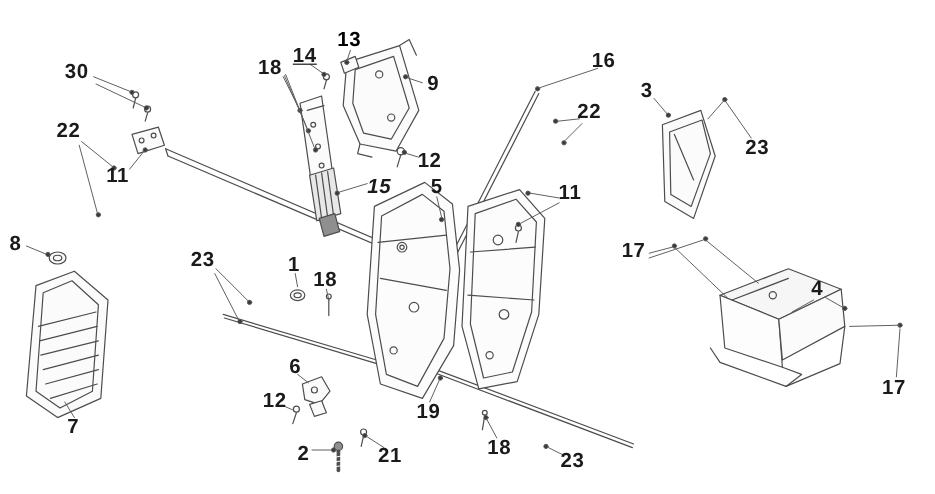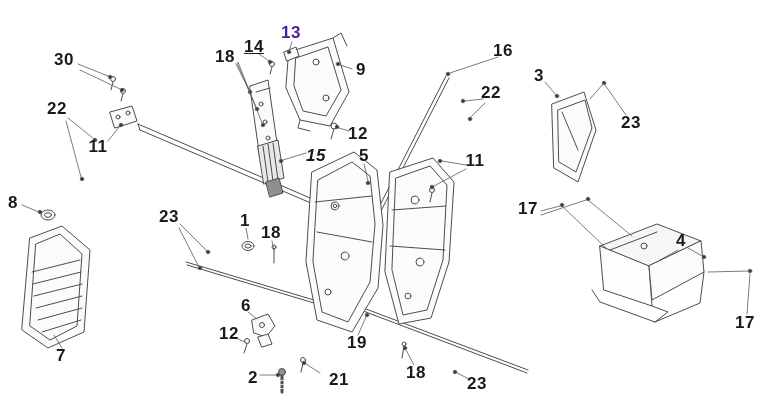--- a/index.html
+++ b/index.html
@@ -310,21 +310,21 @@
       <path d="M414 365 L406 350" fill="none"></path>
         <circle cx="405" cy="348" r="1.8"></circle>
 
       <path d="M469 379 L457 373" fill="none"></path>
         <circle cx="455" cy="372" r="1.8"></circle>
     </g>
   </svg>
 
   <div id="labels-layer">
       <span class="part-label" style="left: 64px; top: 60px; color: rgb(26, 26, 26);">30</span>
-      <span class="part-label" style="left: 291px; top: 33px; color: #4c1d95;">13</span>
+      <span class="part-label" style="left: 291px; top: 33px; color: #000000;">13</span>
       <span class="part-label" style="left: 254px; top: 47px; color: rgb(26, 26, 26); text-decoration: underline;">14</span>
       <span class="part-label" style="left: 225px; top: 57px; color: rgb(26, 26, 26);">18</span>
       <span class="part-label" style="left: 361px; top: 70px; color: rgb(26, 26, 26);">9</span>
       <span class="part-label" style="left: 503px; top: 51px; color: rgb(26, 26, 26);">16</span>
       <span class="part-label" style="left: 539px; top: 76px; color: rgb(26, 26, 26);">3</span>
       <span class="part-label" style="left: 491px; top: 93px; color: rgb(26, 26, 26);">22</span>
       <span class="part-label" style="left: 631px; top: 123px; color: rgb(26, 26, 26);">23</span>
       <span class="part-label" style="left: 57px; top: 109px; color: rgb(26, 26, 26);">22</span>
       <span class="part-label" style="left: 98px; top: 147px; color: rgb(26, 26, 26);">11</span>
       <span class="part-label" style="left: 358px; top: 134px; color: rgb(26, 26, 26);">12</span>
@@ -336,17 +336,17 @@
       <span class="part-label" style="left: 169px; top: 217px; color: rgb(26, 26, 26);">23</span>
       <span class="part-label" style="left: 245px; top: 221px; color: rgb(26, 26, 26);">1</span>
       <span class="part-label" style="left: 271px; top: 233px; color: rgb(26, 26, 26);">18</span>
       <span class="part-label" style="left: 681px; top: 241px; color: rgb(26, 26, 26);">4</span>
       <span class="part-label" style="left: 745px; top: 323px; color: rgb(26, 26, 26);">17</span>
       <span class="part-label" style="left: 246px; top: 306px; color: rgb(26, 26, 26);">6</span>
       <span class="part-label" style="left: 229px; top: 334px; color: rgb(26, 26, 26);">12</span>
       <span class="part-label" style="left: 357px; top: 343px; color: rgb(26, 26, 26);">19</span>
       <span class="part-label" style="left: 61px; top: 356px; color: rgb(26, 26, 26);">7</span>
       <span class="part-label" style="left: 253px; top: 378px; color: rgb(26, 26, 26);">2</span>
-      <span class="part-label" style="left: 325px; top: 380px; color: rgb(26, 26, 26); margin-left: 14px;">21</span>
+      <span class="part-label" style="left: 325px; top: 380px; color: rgb(26, 26, 26);">21</span>
       <span class="part-label" style="left: 416px; top: 373px; color: rgb(26, 26, 26);">18</span>
       <span class="part-label" style="left: 477px; top: 384px; color: rgb(26, 26, 26);">23</span>
     </div>
 </div>
 
 </body></html>

